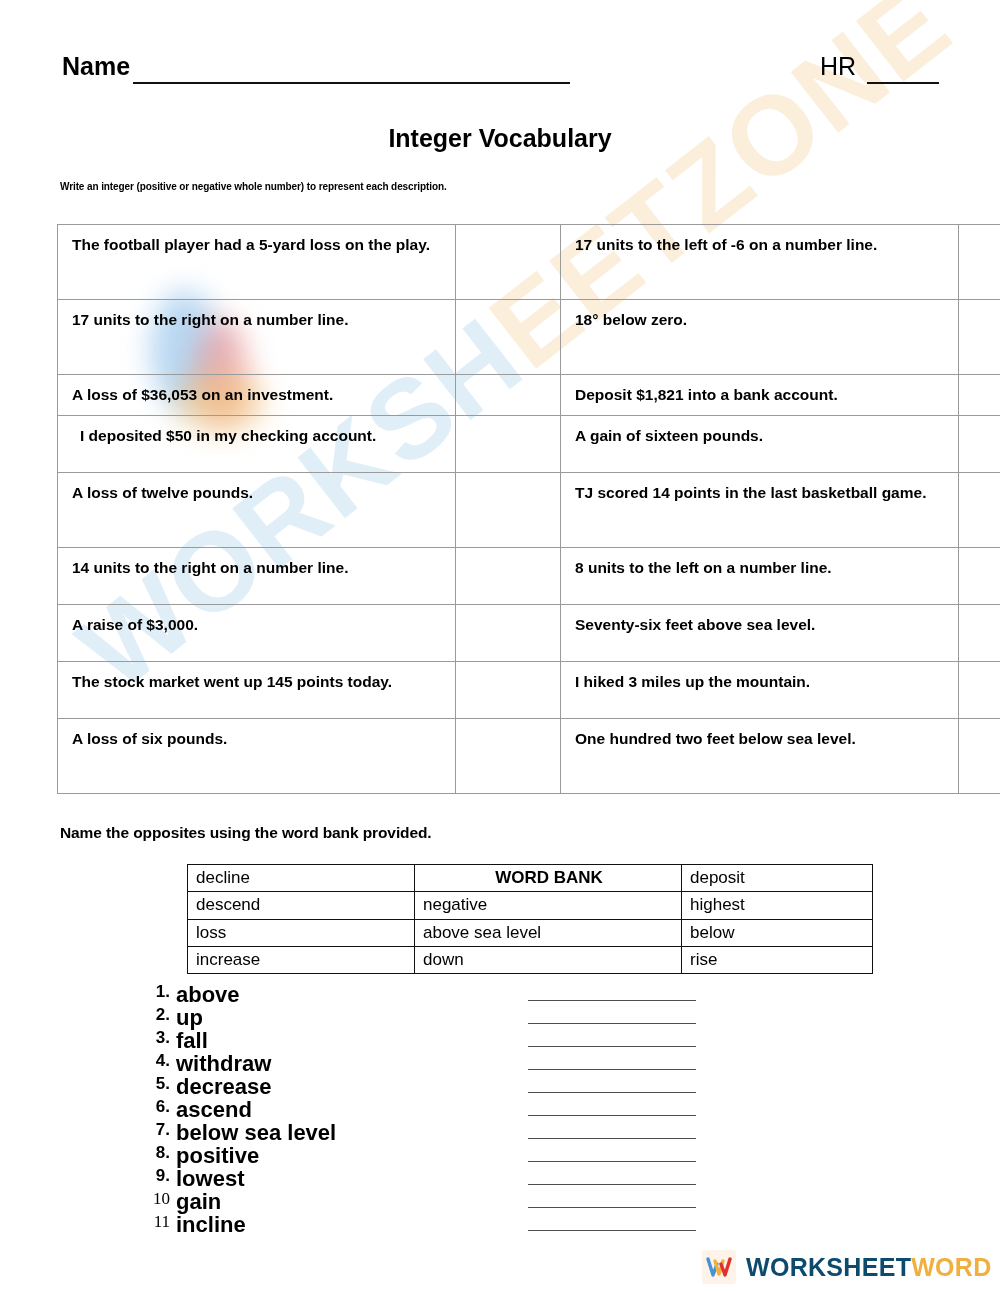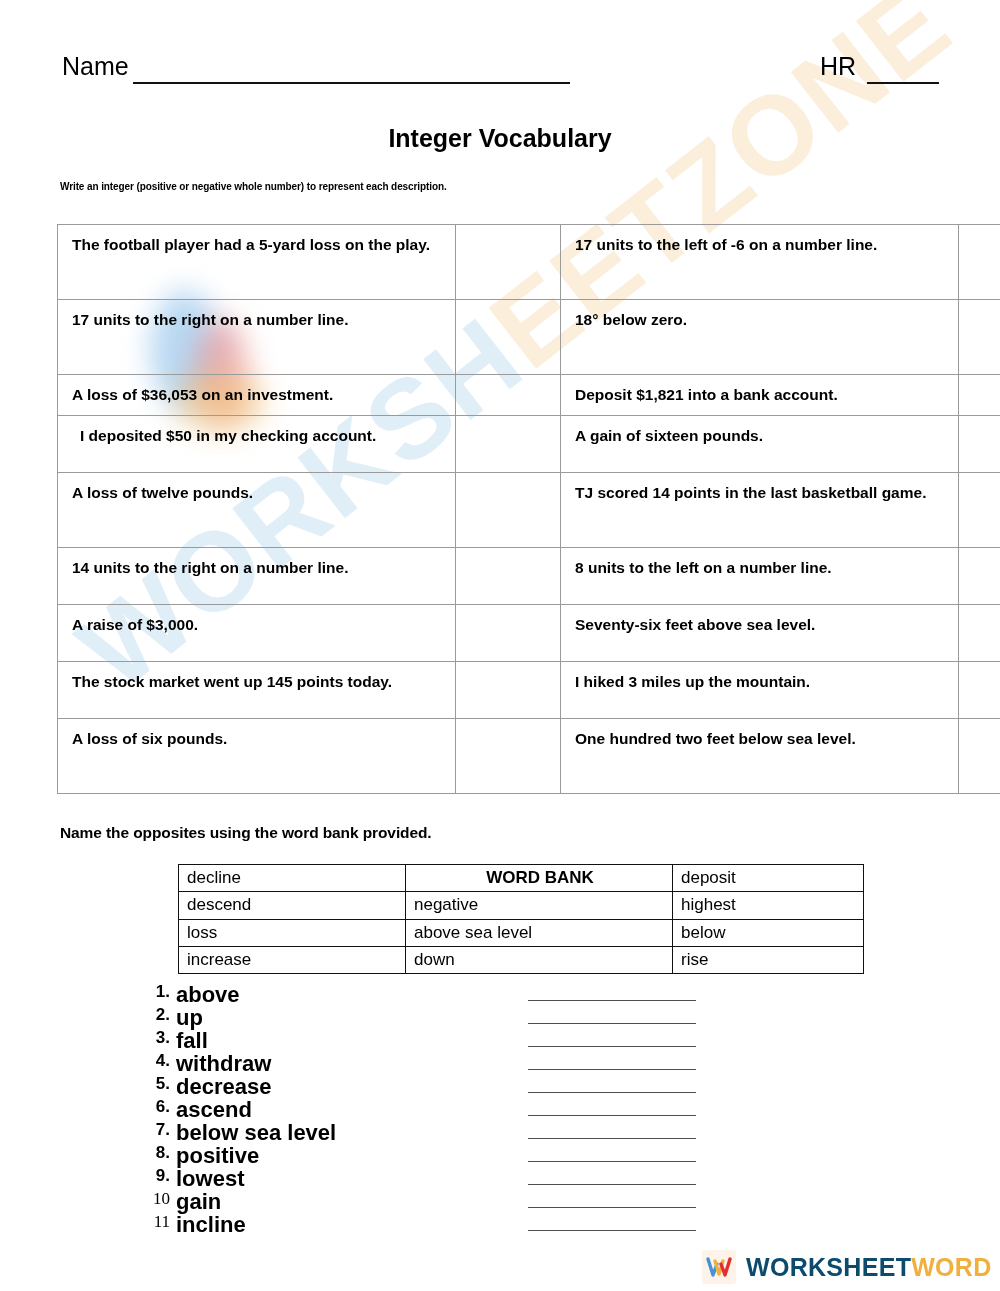--- a/index.html
+++ b/index.html
@@ -55,21 +55,21 @@
     position: absolute;
     left: 0; top: 52px;
     width: 1000px;
     height: 44px;
     z-index: 2;
   }
   .name-label {
     position: absolute;
     left: 62px; top: 0px;
     font-size: 25px;
-    font-weight: 400;
+    font-weight: 700;
     letter-spacing: 0px;
   }
   .name-rule {
     position: absolute;
     left: 133px; top: 30px;
     width: 437px; height: 0;
     border-bottom: 2.5px solid #111;
   }
   .hr-label {
     position: absolute;
@@ -136,21 +136,21 @@
     left: 60px; top: 824px;
     font-size: 15.5px;
     font-weight: 700;
     letter-spacing: -0.1px;
     z-index: 2;
   }
 
   
   #word-bank-table {
     position: absolute;
-    left: 178px;
+    left: 187px;
     top: 864px;
     width: 640px;
     border-collapse: collapse;
     table-layout: fixed;
     z-index: 2;
     padding-left: 25px;
   }
   #word-bank-table td {
     border: 1px solid #111;
     font-size: 17px;

